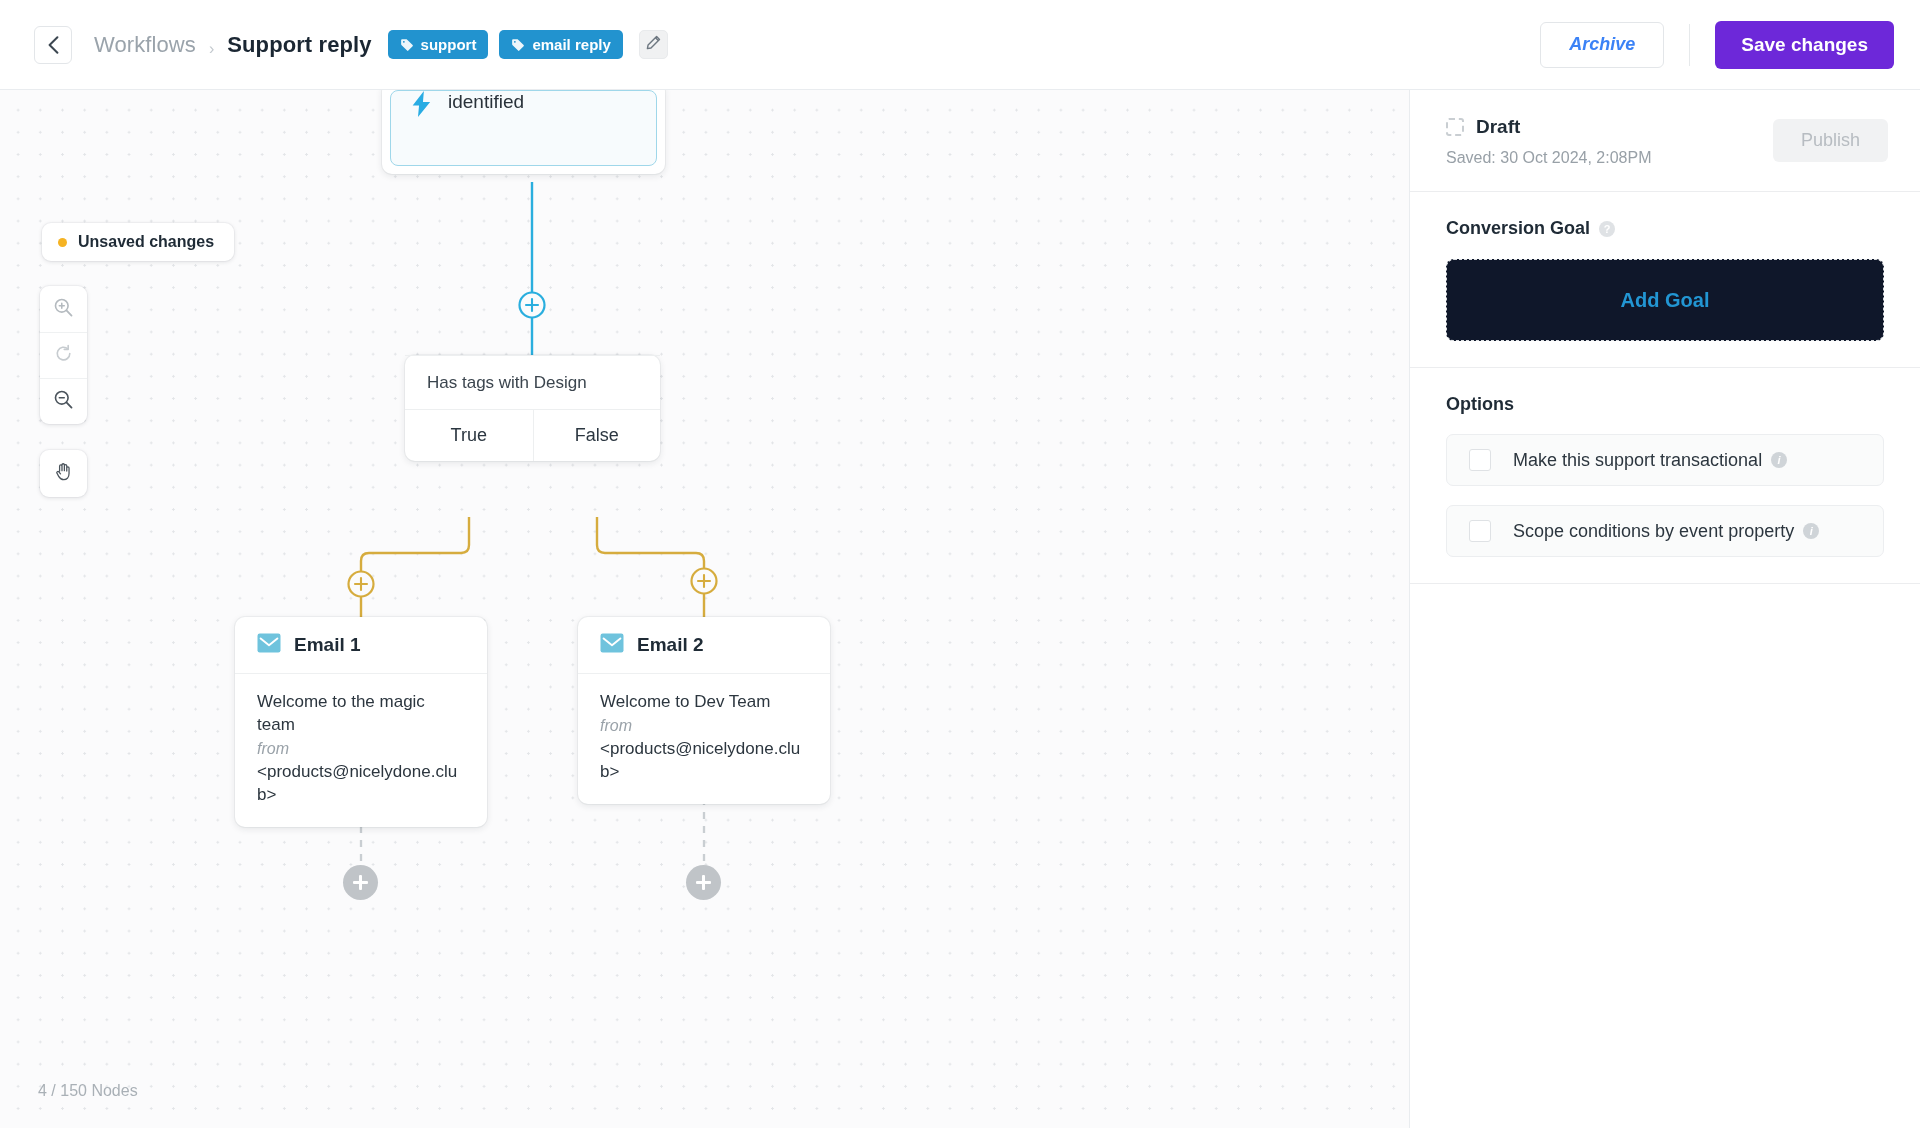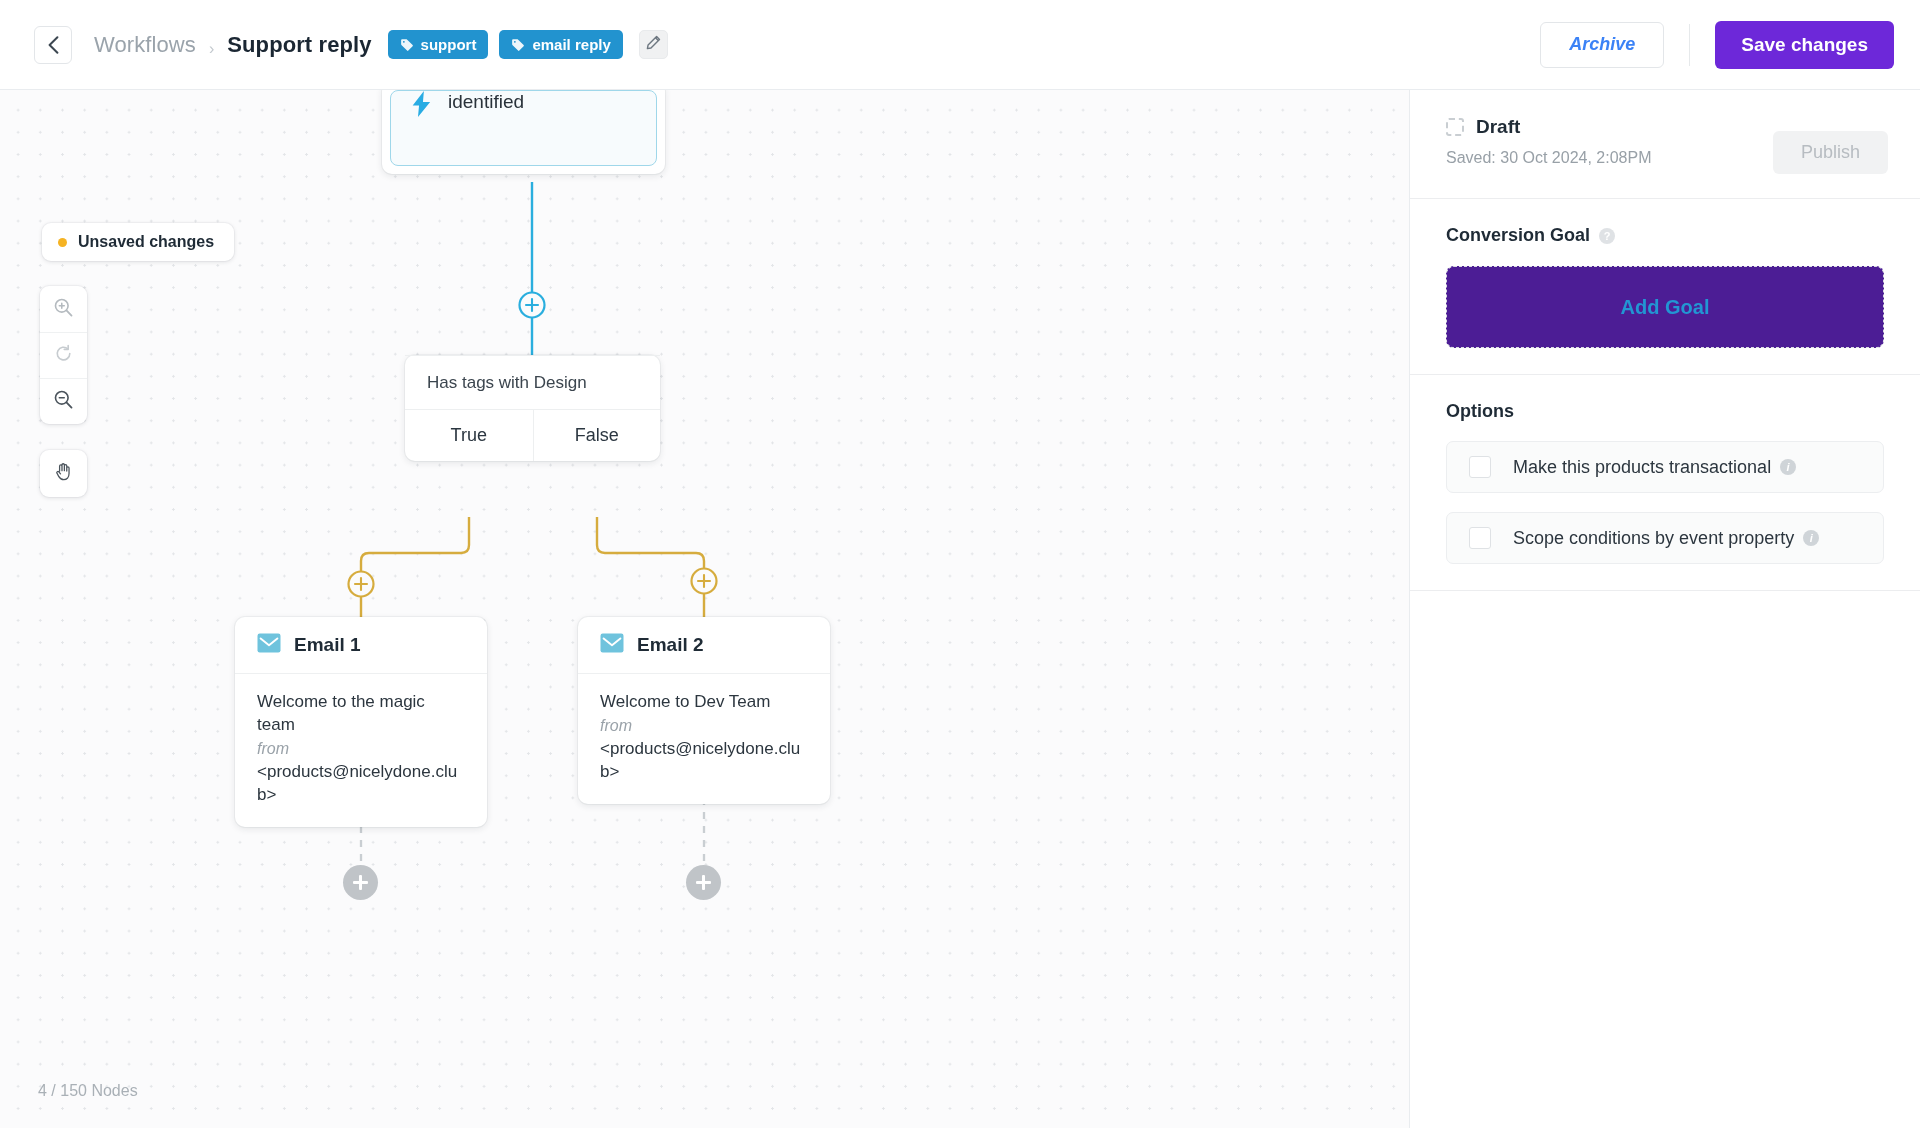--- a/index.html
+++ b/index.html
@@ -160,32 +160,32 @@
   .panel-sec { padding: 26px 36px; border-bottom: 1px solid #ecedef; }
   .panel-status { display: flex; align-items: flex-start; padding: 26px 32px 24px 36px; border-bottom: 1px solid #ecedef; }
   .status-left { flex: 1 1 auto; }
   .status-row { display: flex; align-items: center; gap: 12px; }
   .draft-icon { width: 18px; height: 18px; border: 2px dashed #c9ced2; border-radius: 3px; flex: 0 0 auto; }
   .status-name { font-size: 19px; font-weight: 700; color: #1f2b36; }
   .status-saved { font-size: 16px; color: #98a0a7; margin-top: 11px; }
   .publish-btn {
     height: 43px; padding: 0 28px; border: none; border-radius: 6px;
     background: #f1f2f3; color: #b7bcc1; font-size: 18px; font-weight: 400;
-    display: flex; align-items: center; cursor: default; margin-top: 15px;
+    display: flex; align-items: center; cursor: default; margin-top: 3px;
   }
 
   .sec-title { font-size: 18px; font-weight: 700; color: #1f2b36; display: flex; align-items: center; gap: 9px; }
   .help-icon {
     width: 16px; height: 16px; border-radius: 50%; background: #dfe2e5; color: #fff;
     font-size: 11px; font-weight: 700; display: inline-flex; align-items: center; justify-content: center;
     cursor: pointer;
   }
   .add-goal {
     margin-top: 20px; height: 82px; border: 1.5px dashed #dcdfe2; border-radius: 8px;
-    background: #4c1d95; display: flex; align-items: center; justify-content: center;
+    background: #0f172a; display: flex; align-items: center; justify-content: center;
     font-size: 20px; font-weight: 700; color: #2296d3; cursor: pointer;
   }
 
   .opt-row {
     margin-top: 19px; height: 52px; border: 1px solid #eceef0; border-radius: 7px;
     background: #fafbfb; display: flex; align-items: center; padding: 0 22px; gap: 22px;
     cursor: pointer;
   }
   .opt-box { width: 22px; height: 22px; border: 1px solid #dfe2e5; border-radius: 3px; background: #fff; flex: 0 0 auto; }
   .opt-label { font-size: 18px; color: #2c363f; display: flex; align-items: center; gap: 9px; }
@@ -401,21 +401,21 @@
       </div>
 
       <div class="panel-sec">
         <div class="sec-title">
           <span>Options</span>
         </div>
 
         <div class="opt-row">
           <span class="opt-box"></span>
           <span class="opt-label">
-            <span>Make this products transactional</span>
+            <span>Make this support transactional</span>
             <span class="opt-i">i</span>
           </span>
         </div>
 
         <div class="opt-row">
           <span class="opt-box"></span>
           <span class="opt-label">
             <span>Scope conditions by event property</span>
             <span class="opt-i">i</span>
           </span>

